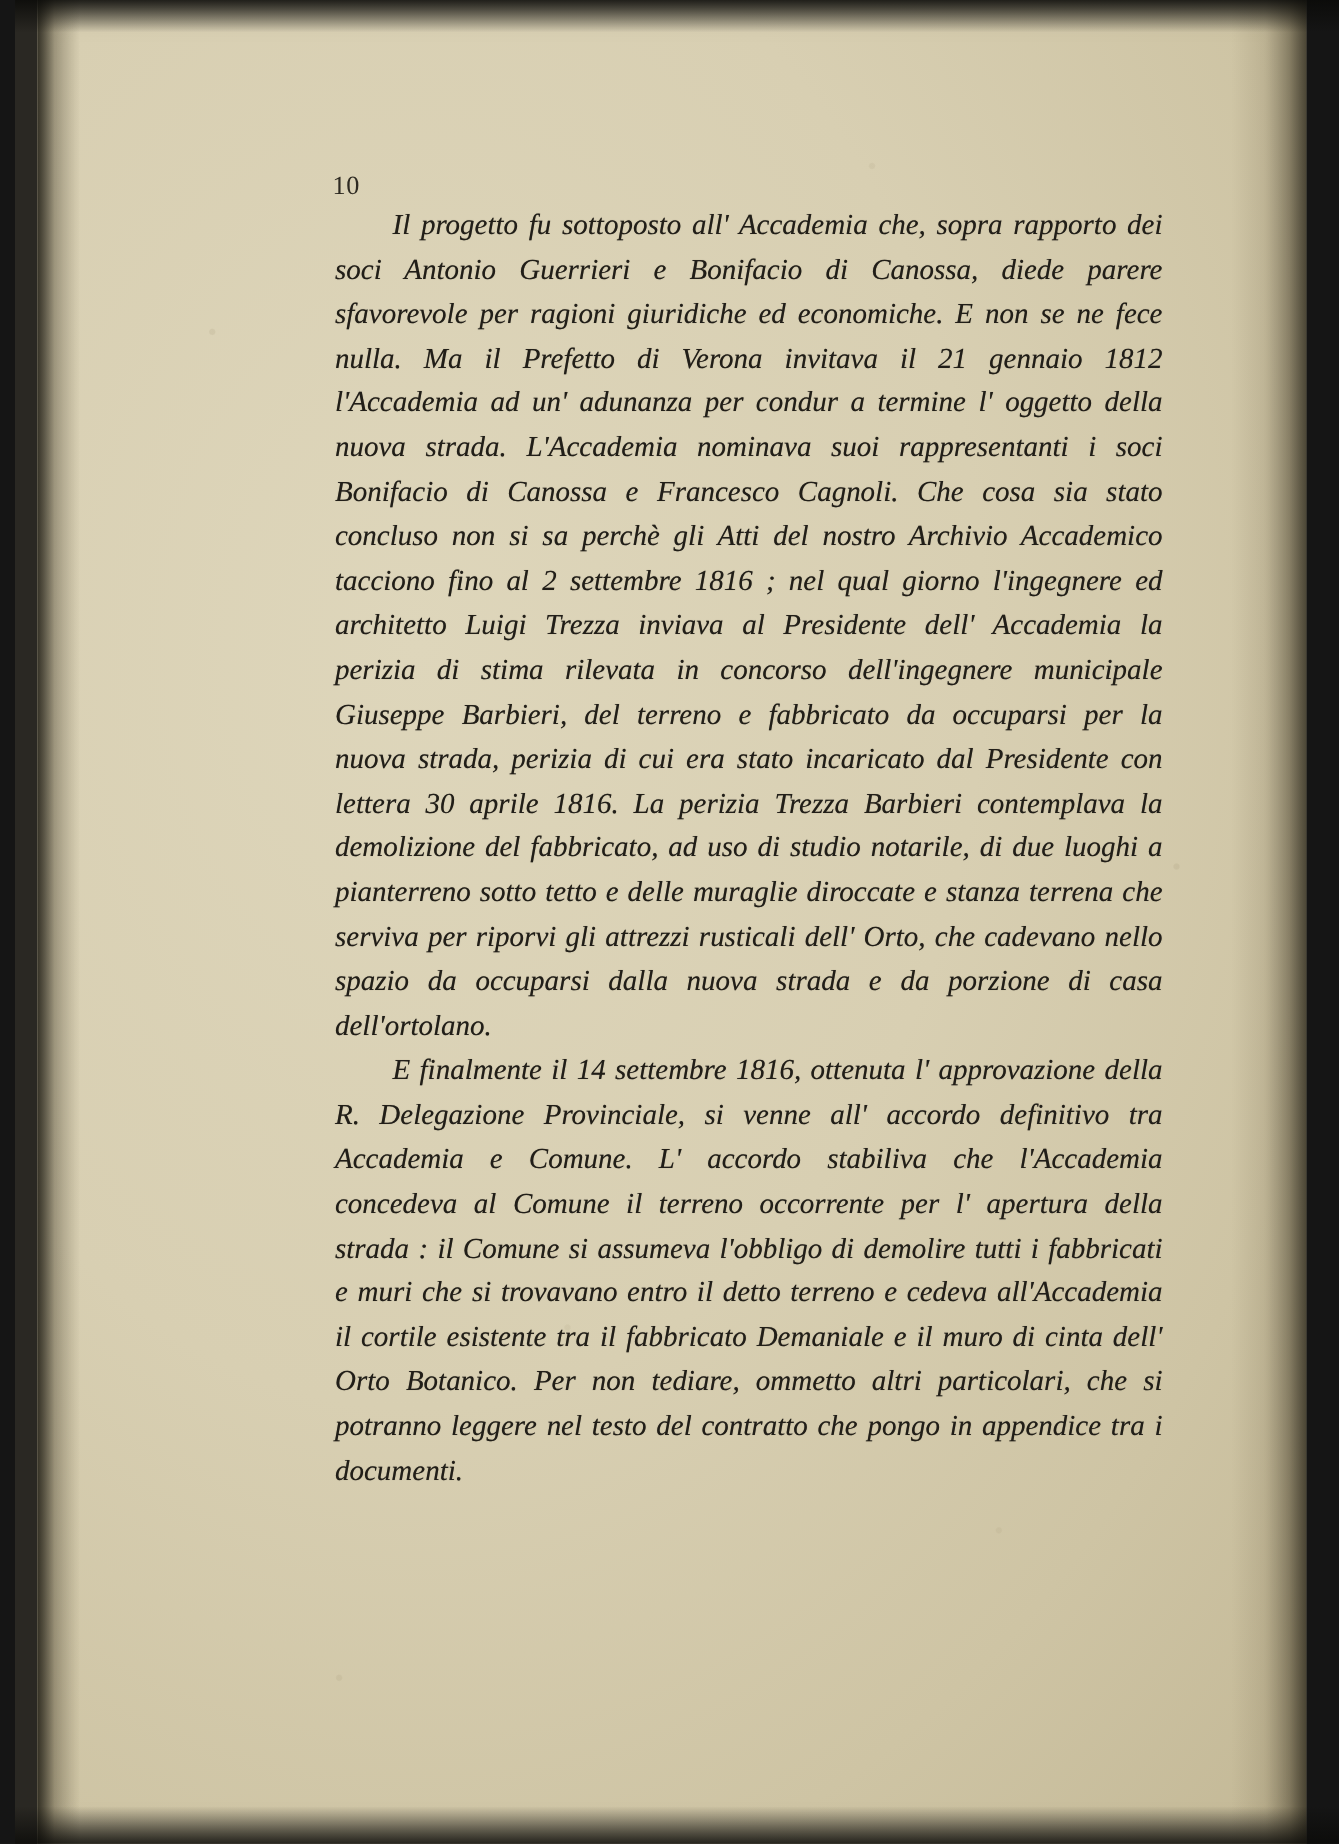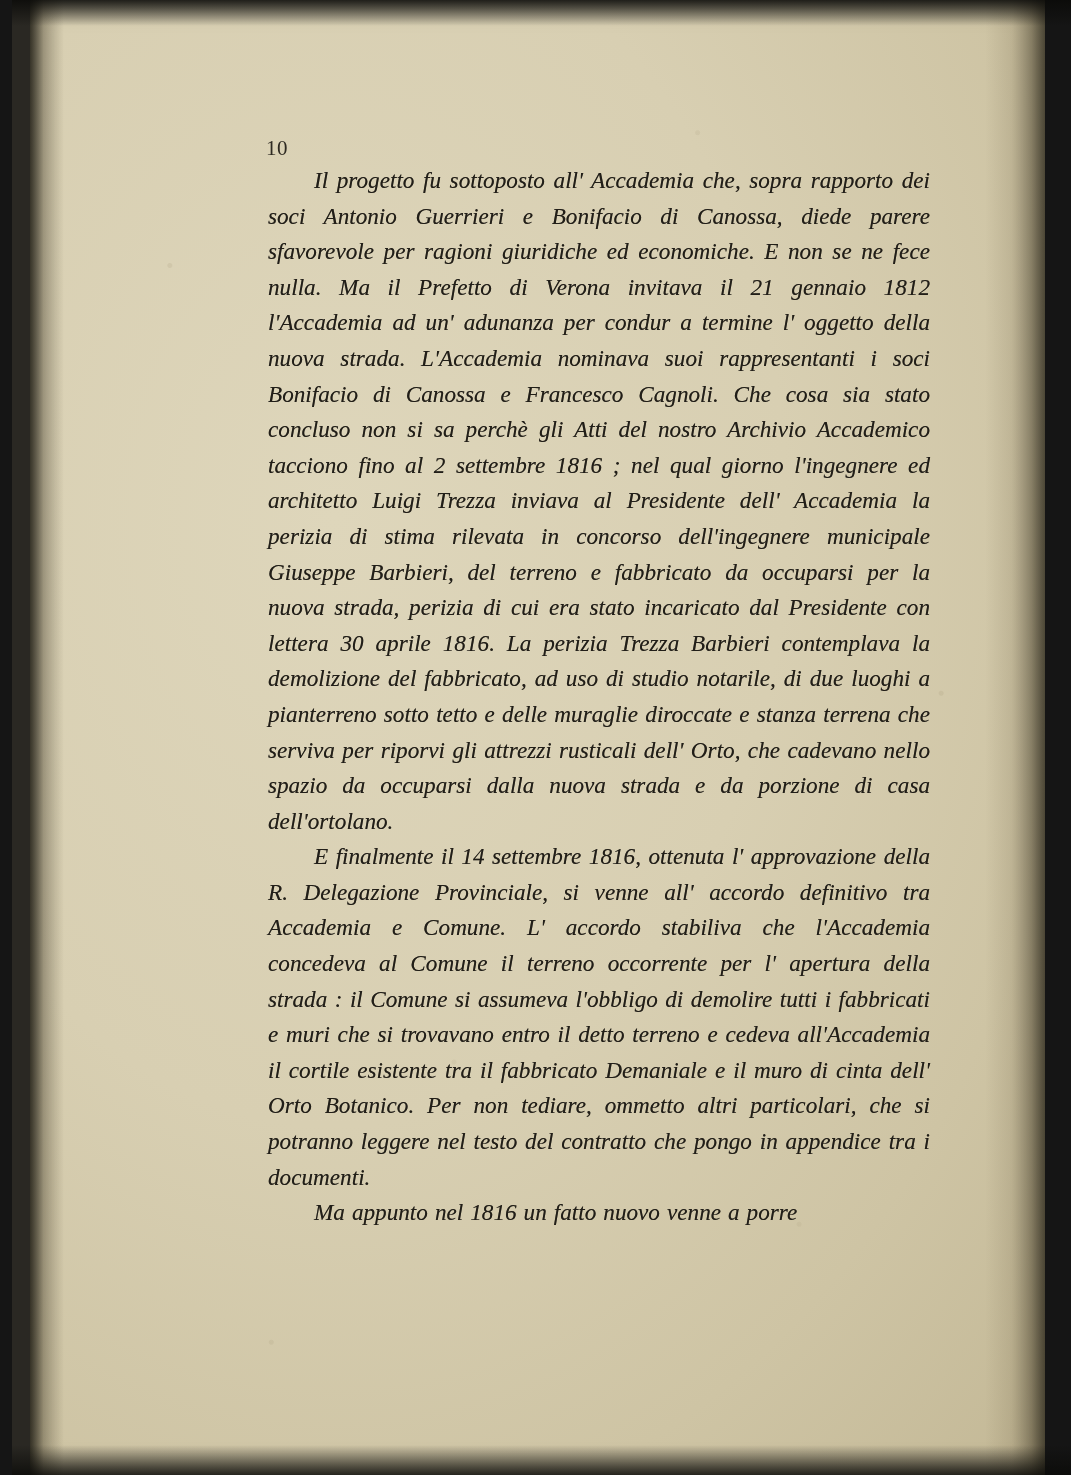--- a/index.html
+++ b/index.html
@@ -108,21 +108,20 @@
 
 <div class="scan">
   <div class="page">
     <div class="speckle"></div>
 
     <div class="folio">10</div>
 
     <div class="textblock">
       <p class="para">Il progetto fu sottoposto all' Accademia che, sopra rapporto dei soci Antonio Guerrieri e Bonifacio di Canossa, diede parere sfavorevole per ragioni giuridiche ed economiche. E non se ne fece nulla. Ma il Prefetto di Verona invitava il 21 gennaio 1812 l'Accademia ad un' adunanza per condur a termine l' oggetto della nuova strada. L'Accademia nominava suoi rappresentanti i soci Bonifacio di Canossa e Francesco Cagnoli. Che cosa sia stato concluso non si sa perchè gli Atti del nostro Archivio Accademico tacciono fino al 2 settembre 1816 ; nel qual giorno l'ingegnere ed architetto Luigi Trezza inviava al Presidente dell' Accademia la perizia di stima rilevata in concorso dell'ingegnere municipale Giuseppe Barbieri, del terreno e fabbricato da occuparsi per la nuova strada, perizia di cui era stato incaricato dal Presidente con lettera 30 aprile 1816. La perizia Trezza Barbieri contemplava la demolizione del fabbricato, ad uso di studio notarile, di due luoghi a pianterreno sotto tetto e delle muraglie diroccate e stanza terrena che serviva per riporvi gli attrezzi rusticali dell' Orto, che cadevano nello spazio da occuparsi dalla nuova strada e da porzione di casa dell'ortolano.</p>
       <p class="para">E finalmente il 14 settembre 1816, ottenuta l' approvazione della R. Delegazione Provinciale, si venne all' accordo definitivo tra Accademia e Comune. L' accordo stabiliva che l'Accademia concedeva al Comune il terreno occorrente per l' apertura della strada : il Comune si assumeva l'obbligo di demolire tutti i fabbricati e muri che si trovavano entro il detto terreno e cedeva all'Accademia il cortile esistente tra il fabbricato Demaniale e il muro di cinta dell' Orto Botanico. Per non tediare, ommetto altri particolari, che si potranno leggere nel testo del contratto che pongo in appendice tra i documenti.</p>
-      <p class="para">Ma appunto nel 1816 un fatto nuovo venne a porre</p>
     </div>
 
     <div class="binding"></div>
     <div class="left-dark"></div>
   </div>
   <div class="topedge"></div>
   <div class="botedge"></div>
 </div>
 
 </body></html>

